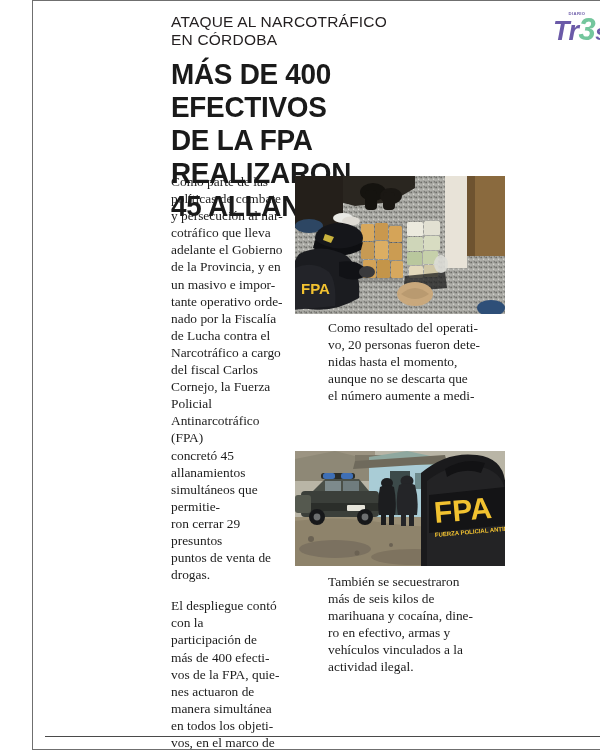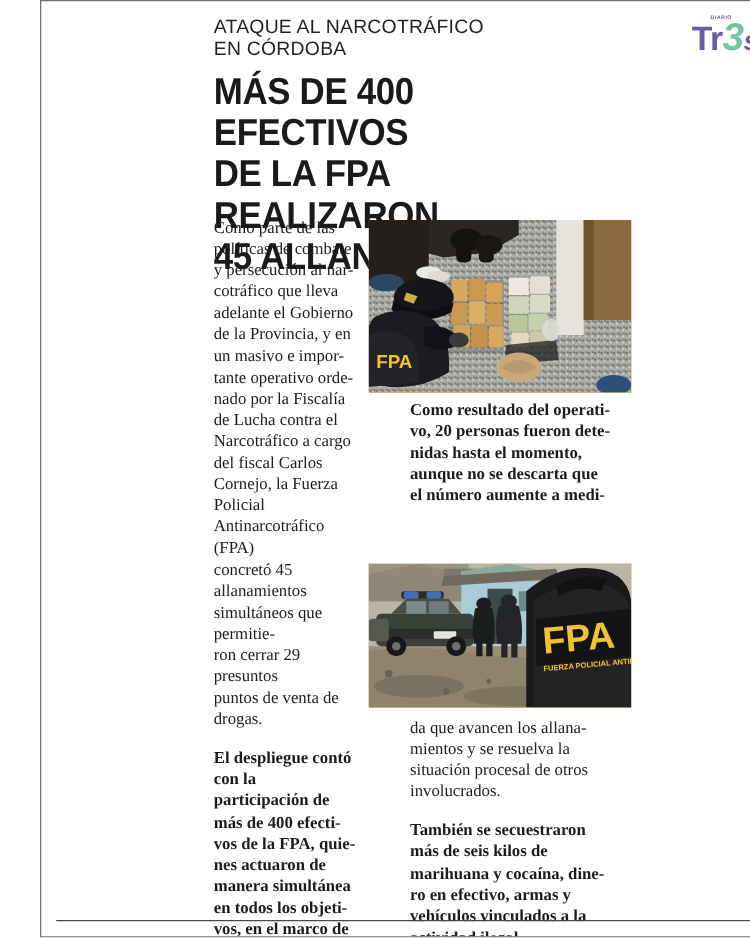--- a/index.html
+++ b/index.html
@@ -59,21 +59,21 @@
     transform: translateX(-3px);
     font-weight: 700;
   }
   .logo-main {
     font-family: "Liberation Sans", sans-serif;
     font-weight: 700;
     font-size: 27px;
     line-height: 28px;
     letter-spacing: -0.5px;
   }
-  .logo-tr { color: #6b5aa8; }
+  .logo-tr { color: #6b5aa8; font-style: italic; }
   .logo-3 {
     color: #74c69d;
     font-style: italic;
     font-size: 31px;
     font-weight: 700;
   }
   .logo-s { color: #6b5aa8; font-style: italic; font-size: 22px; }
 
   
   #headline {
@@ -111,21 +111,21 @@
     left: 295px;
     top: 318px;
     width: 182px;
   }
   #col-right-2 {
     left: 295px;
     top: 572px;
     width: 182px;
   }
   .para { margin: 0 0 14px 0; white-space: pre-line; }
-  .para:last-child { margin-bottom: 0; font-weight: bold; }
+  .para:last-child { margin-bottom: 0; }
 
   
   .photo {
     position: absolute;
     overflow: hidden;
     background: #a16207;
   }
   #photo1 { left: 262px; top: 175px; width: 210px; height: 138px; }
   #photo2 { left: 262px; top: 450px; width: 210px; height: 115px; }
   .photo svg { display: block; width: 100%; height: 100%; }
@@ -345,24 +345,20 @@
 
   <div class="col" id="col-right">
     <p class="para">Como resultado del operati-
 vo, 20 personas fueron dete-
 nidas hasta el momento,
 aunque no se descarta que
 el número aumente a medi-</p>
   </div>
 
   <div class="col" id="col-right-2">
-    <p class="para">da que avancen los allana-
-mientos y se resuelva la
-situación procesal de otros
-involucrados.</p>
     <p class="para">También se secuestraron
 más de seis kilos de
 marihuana y cocaína, dine-
 ro en efectivo, armas y
 vehículos vinculados a la
 actividad ilegal.</p>
   </div>
 
   <div id="footer-rule"></div>
 </div>

